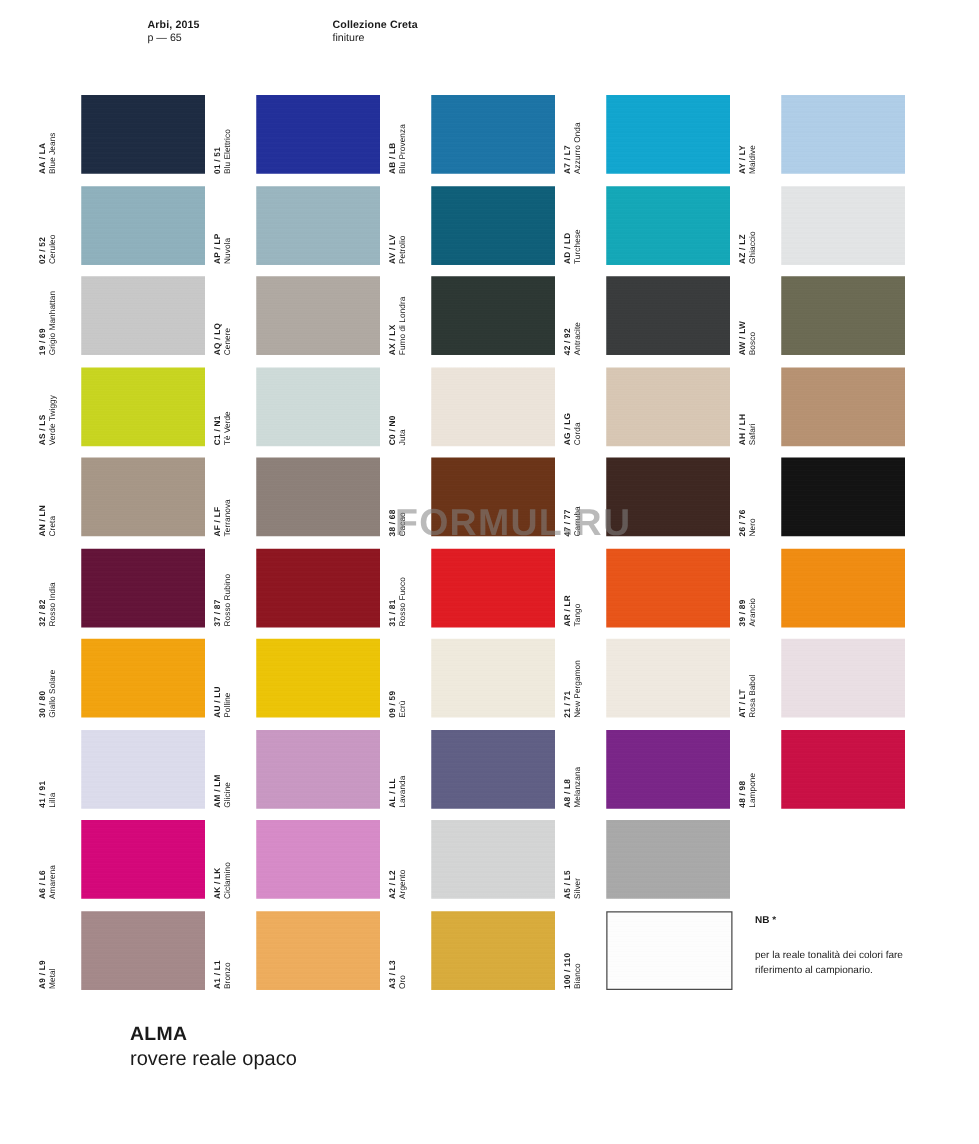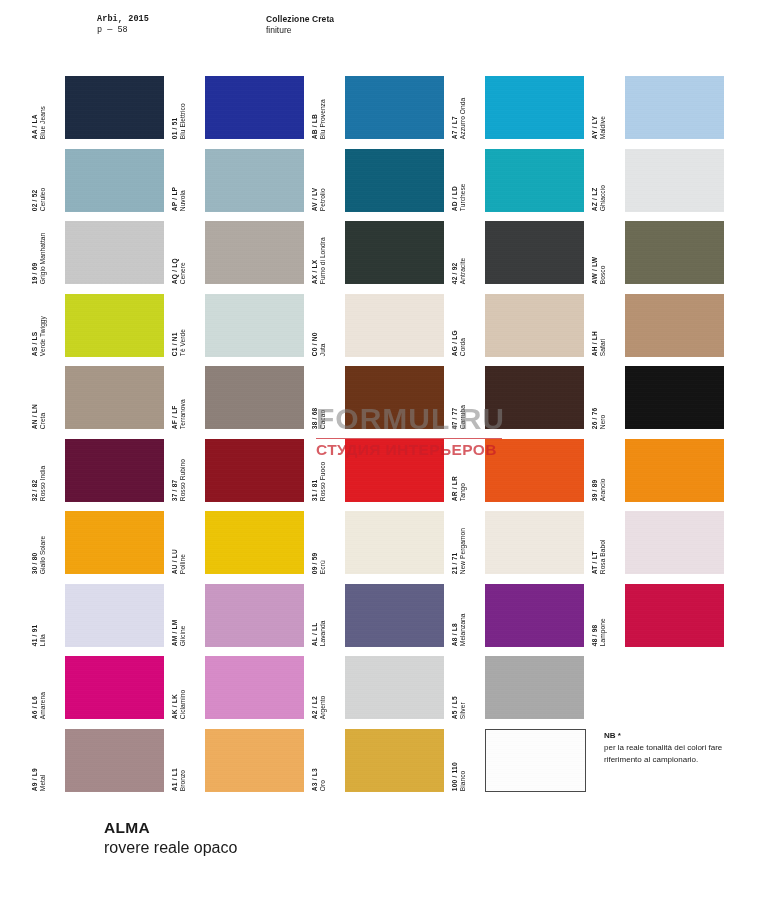--- a/index.html
+++ b/index.html
@@ -18,21 +18,21 @@
 
   
   .header {
     position: absolute;
     top: 14px;
     left: 0;
     width: 783px;
     height: 30px;
   }
   .hdr-block { position: absolute; line-height: 1.25; }
-  .hdr-block.left  { left: 97px; font-family: Liberation Mono, monospace; }
+  .hdr-block.left  { left: 118px; }
   .hdr-block.right { left: 266px; }
   .hdr-title {
     font-size: 8.5px;
     font-weight: bold;
     letter-spacing: 0.1px;
     display: block;
   }
   .hdr-sub {
     font-size: 8.5px;
     font-weight: normal;
@@ -122,21 +122,21 @@
     position: absolute;
     left: 604px;
     top: 730px;
     width: 150px;
     line-height: 1.42;
   }
   .nb-title {
     font-size: 8px;
     font-weight: bold;
     display: block;
-    margin-bottom: 1px;
+    margin-bottom: 17px;
   }
   .nb-body {
     font-size: 8px;
     font-weight: normal;
     display: block;
   }
 
   
   .footer {
     position: absolute;
@@ -181,21 +181,21 @@
     padding-top: 3px;
     width: 186px;
   }
 </style>
 </head>
 <body>
 
 <div class="header">
   <div class="hdr-block left">
     <span class="hdr-title">Arbi, 2015</span>
-    <span class="hdr-sub">p — 58</span>
+    <span class="hdr-sub">p — 65</span>
   </div>
   <div class="hdr-block right">
     <span class="hdr-title">Collezione Creta</span>
     <span class="hdr-sub">finiture</span>
   </div>
 </div>
 
 <div class="grid" id="swatch-grid">
     <div class="row">
       <div class="cell">
@@ -648,21 +648,20 @@
           </div>
         </div>
         <div class="chip flat bordered" style="background-color: rgb(253, 253, 253);"></div>
       </div>
       <div class="cell empty"></div>
     </div>
   </div>
 
 <div class="watermark">
   <span class="wm-main">FORMUL.RU</span>
-  <span class="wm-sub">СТУДИЯ ИНТЕРЬЕРОВ</span>
 </div>
 
 <div class="nb">
   <span class="nb-title">NB *</span>
   <span class="nb-body">per la reale tonalità dei colori fare riferimento al campionario.</span>
 </div>
 
 <div class="footer">
   <span class="footer-title">ALMA</span>
   <span class="footer-subtitle">rovere reale opaco</span>

